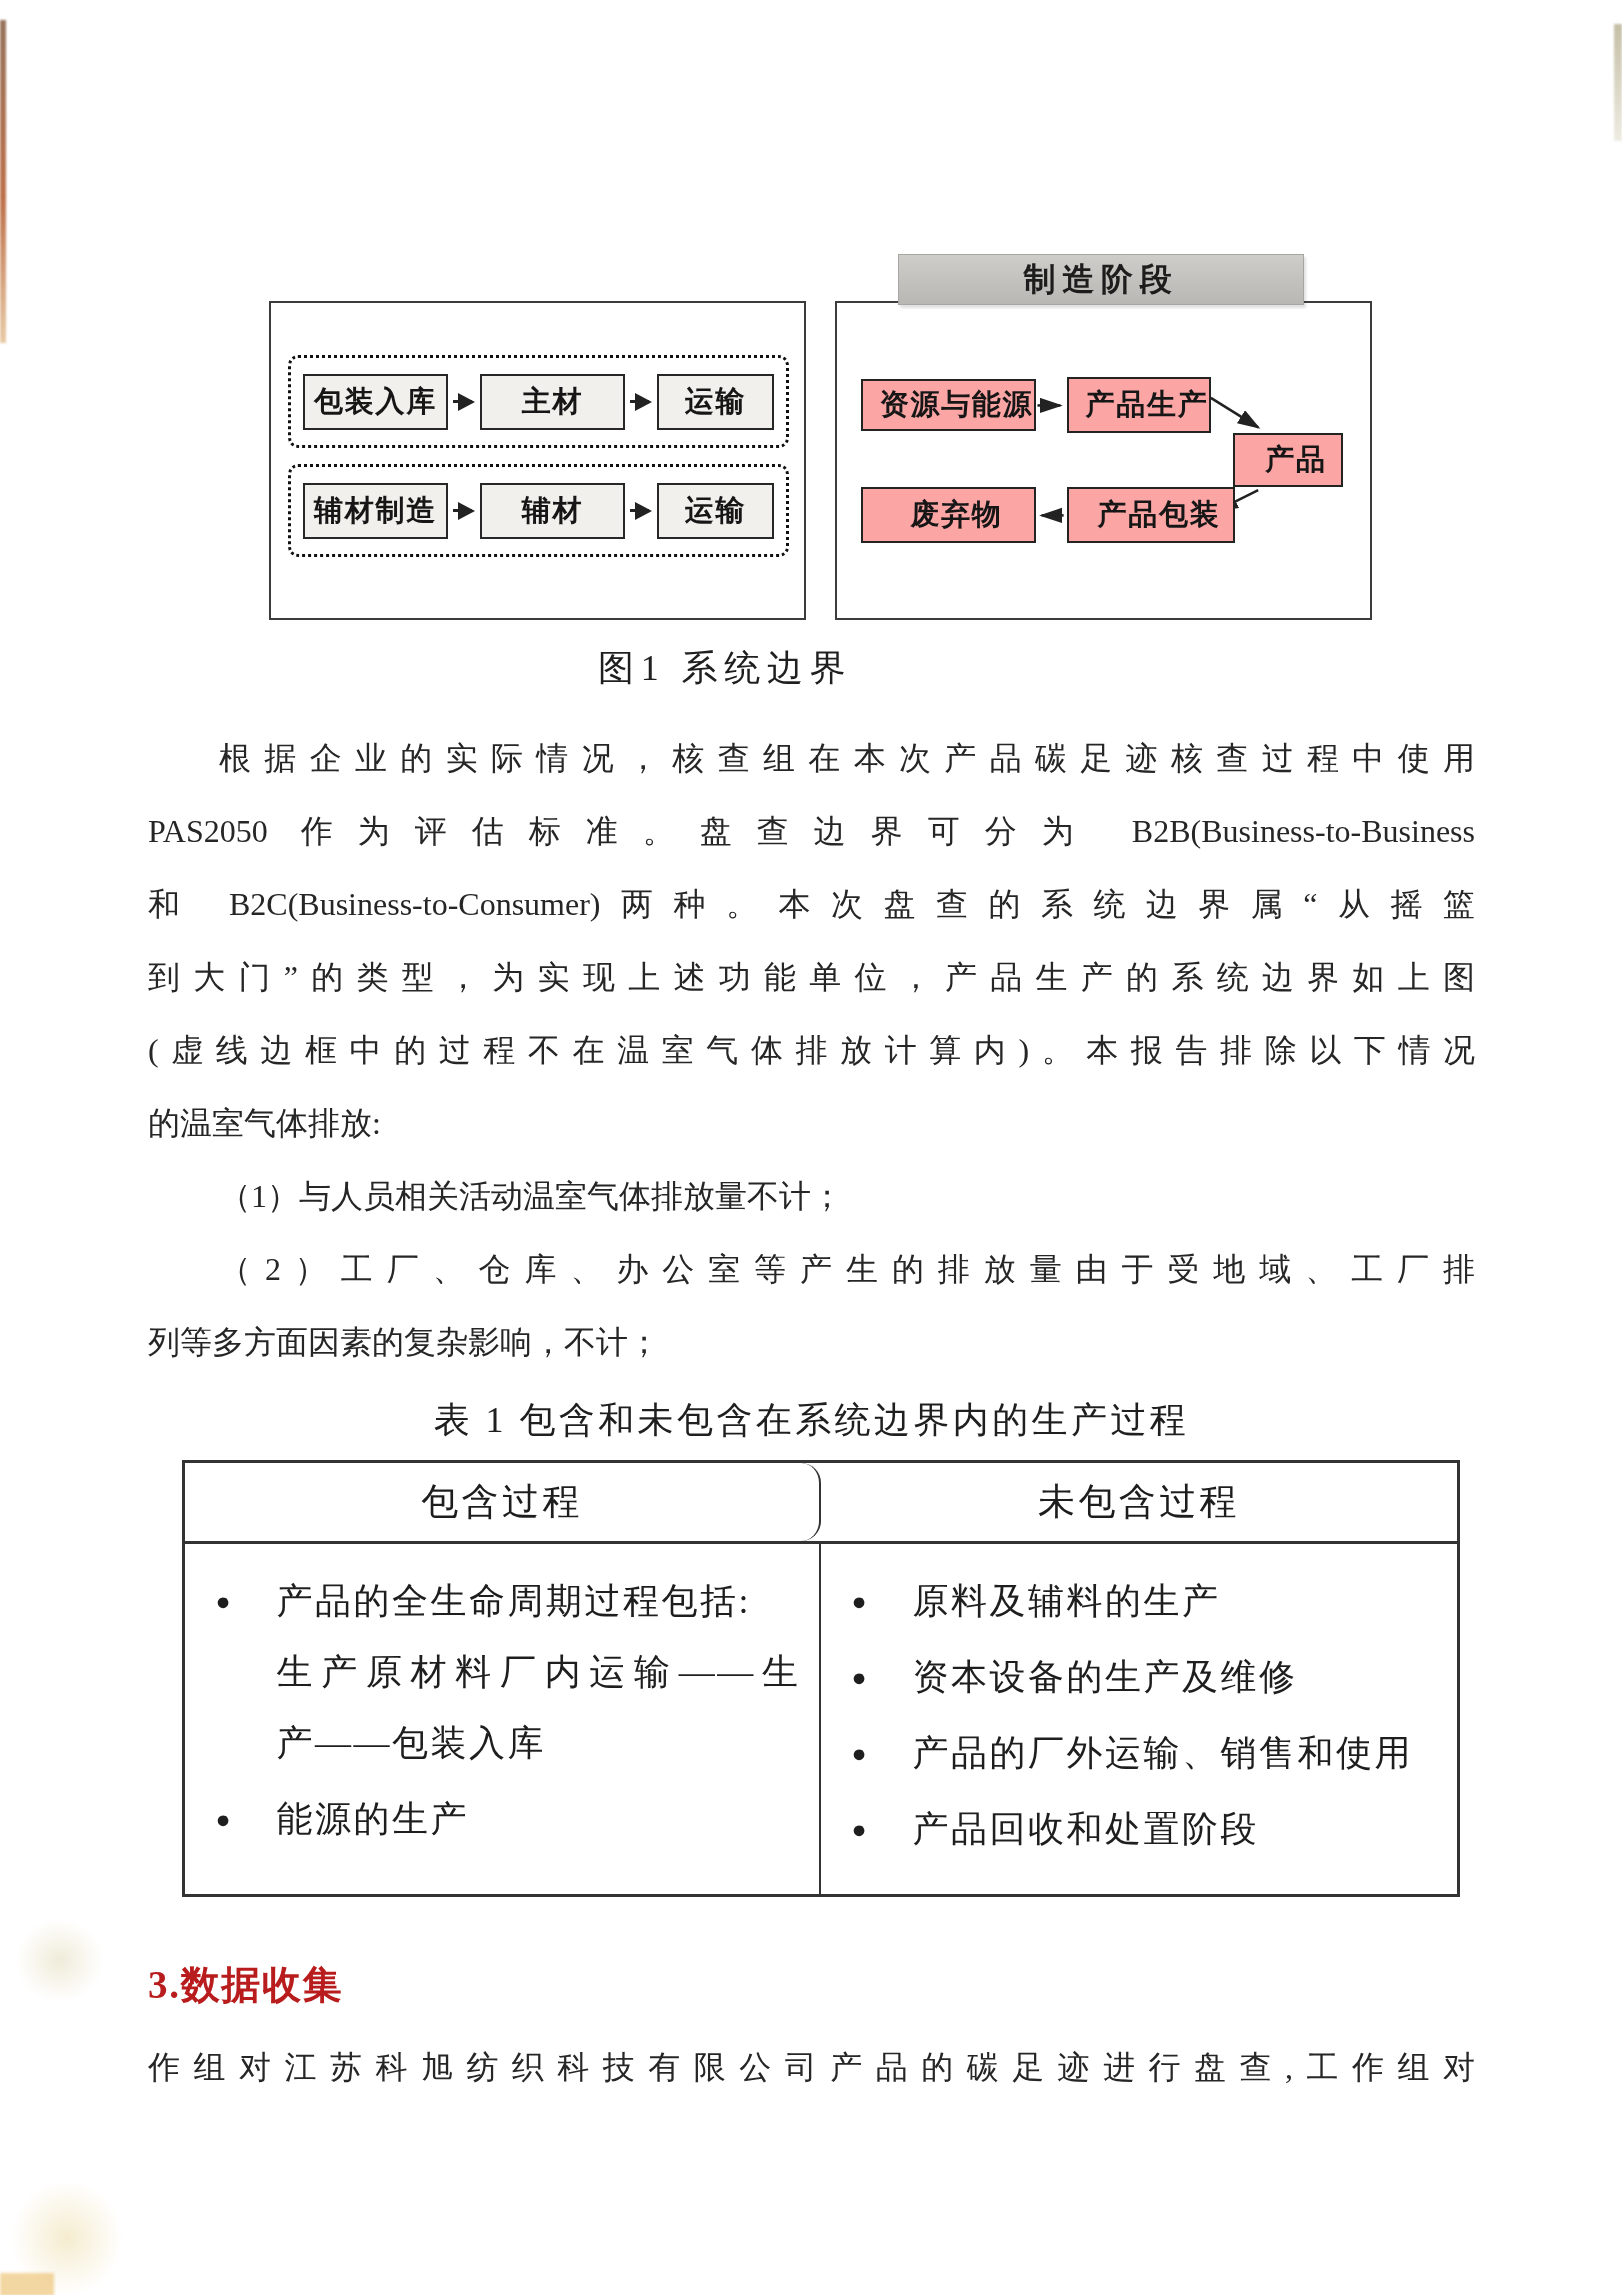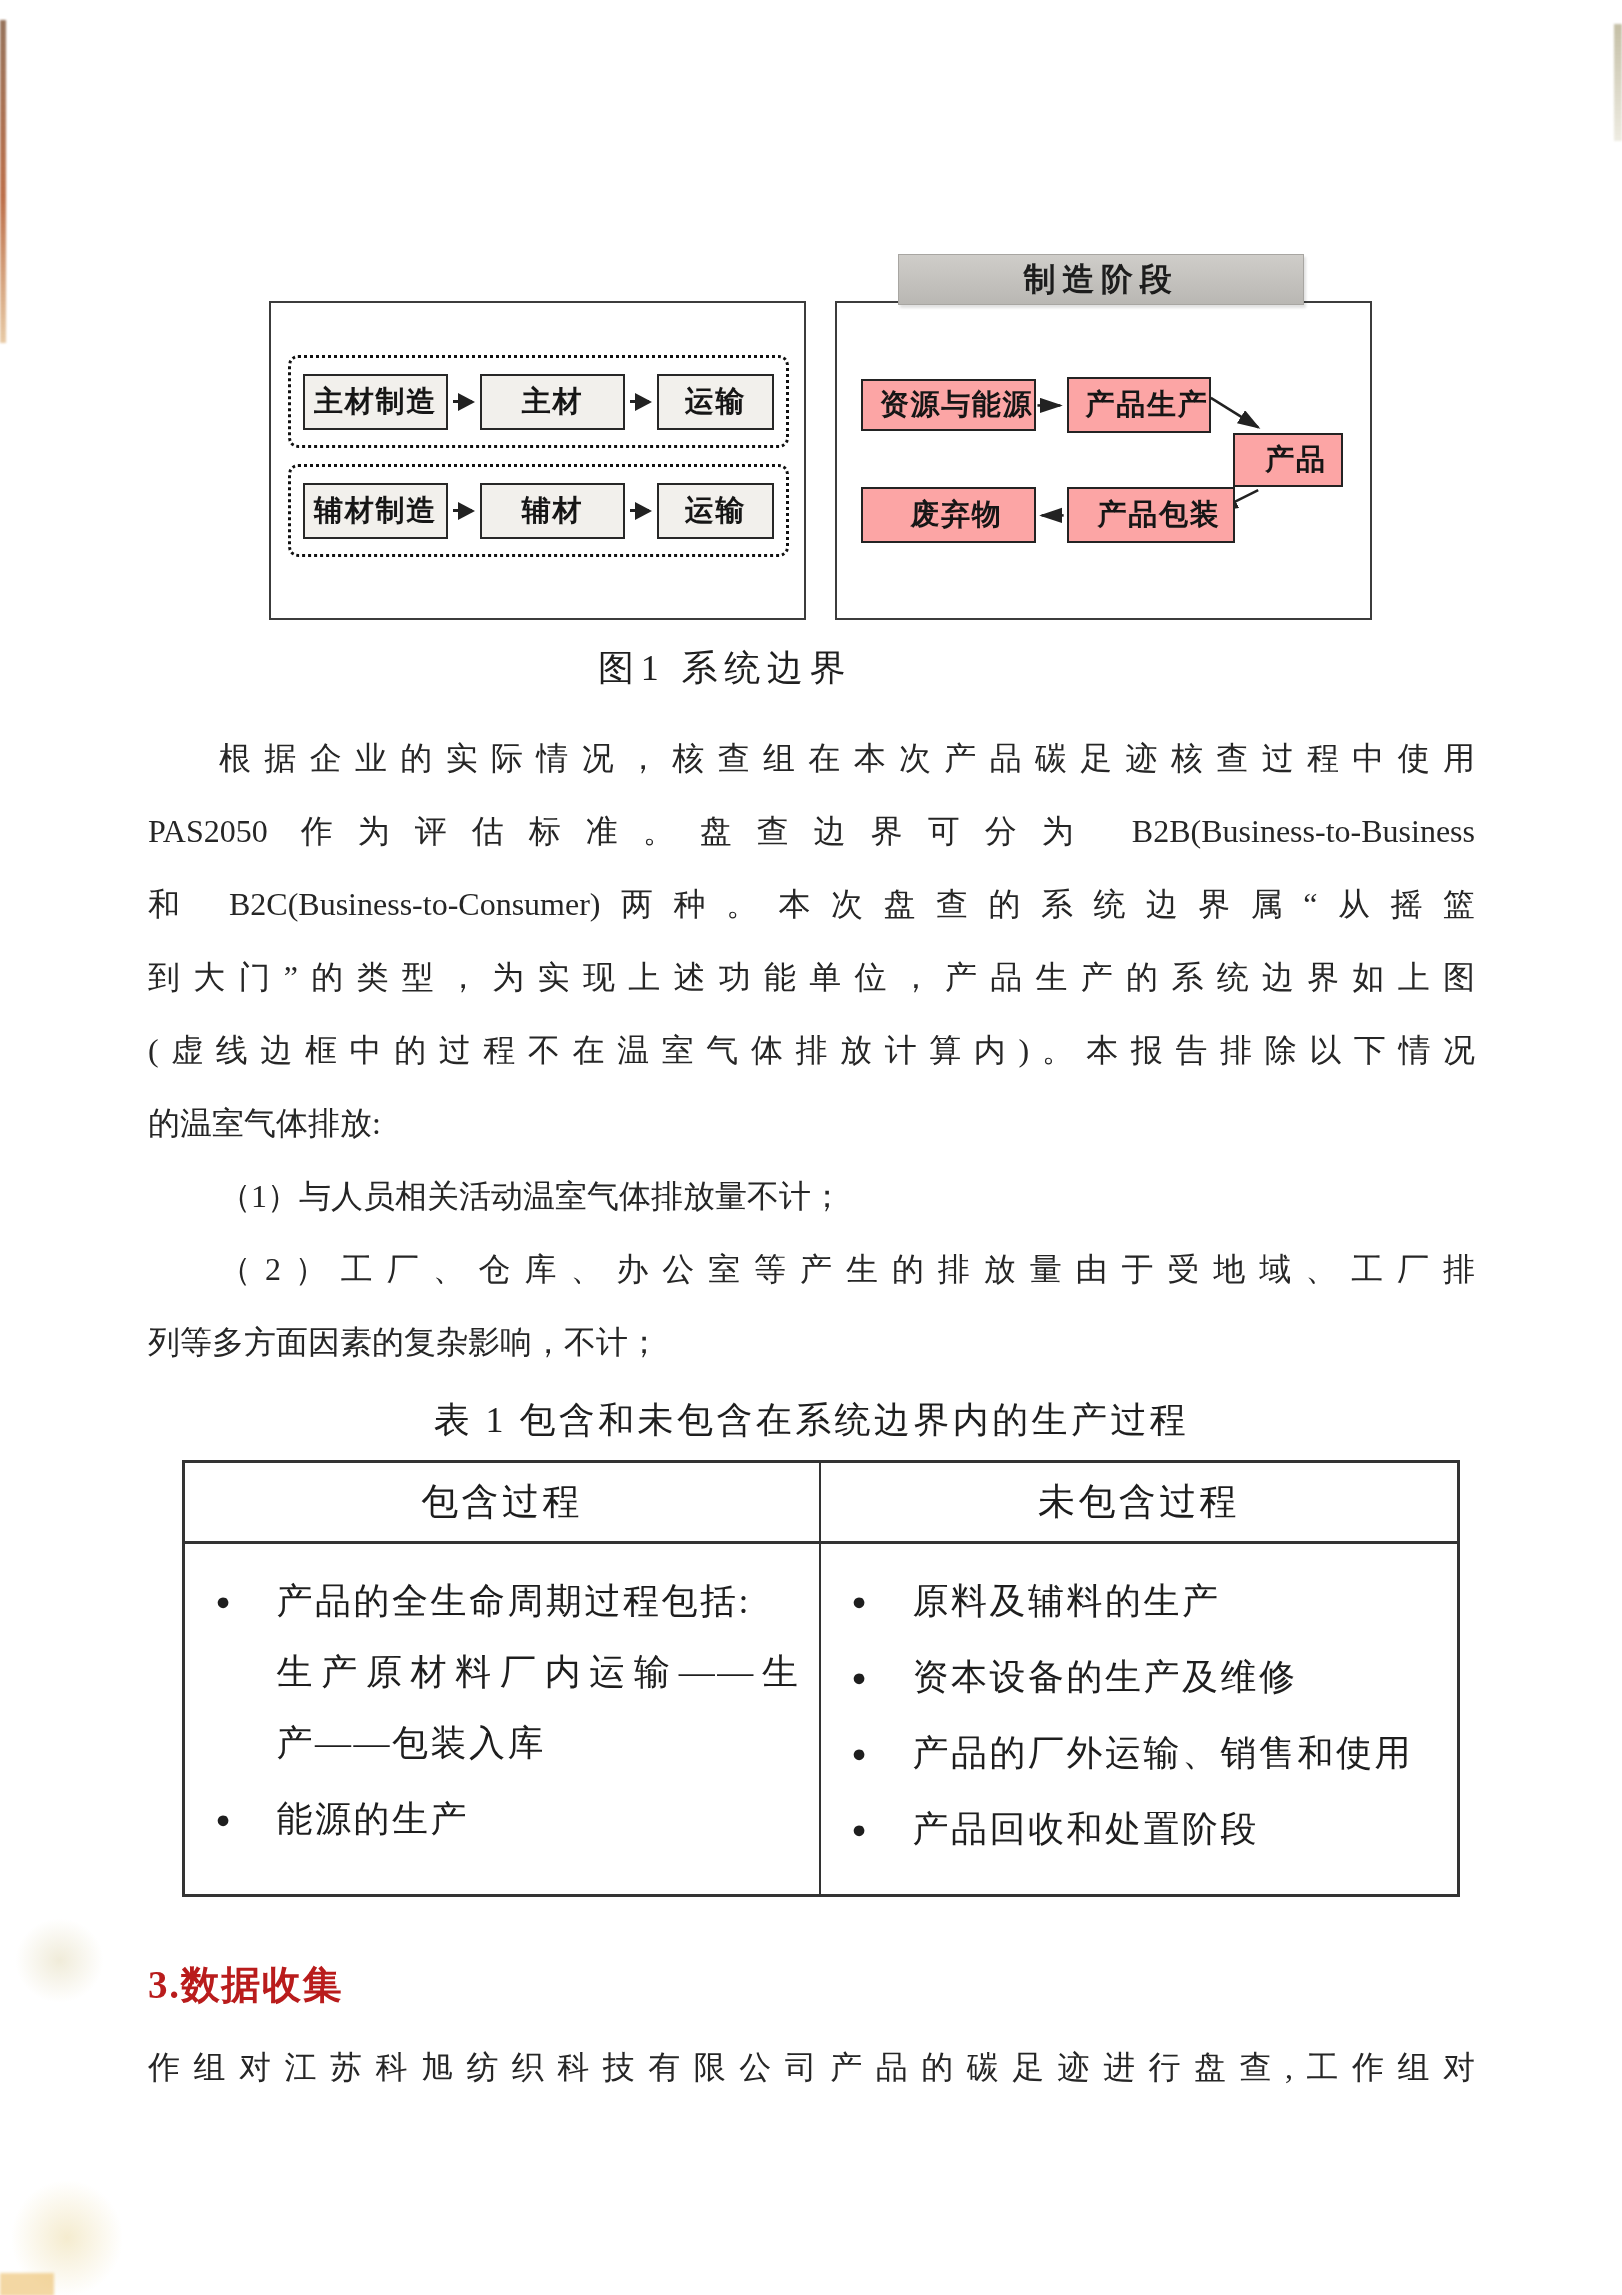--- a/index.html
+++ b/index.html
@@ -52,21 +52,21 @@
   .para { margin-top:29px; font-size:32px; line-height:73px; color:#262626; }
   .tline { width:1327px; }
   .jl { text-align:justify; text-align-last:justify; }
   .ind { padding-left:71px; box-sizing:border-box; }
 
   
   .tbl-caption { margin-top:17px; text-align:center; font-size:36px; letter-spacing:3.4px; color:#1f1f1f; }
   .tbl { margin-top:15px; margin-left:34px; width:1278px; border:3.4px solid #333; box-sizing:border-box; }
   .tbl-head { display:grid; grid-template-columns:1fr 1fr; border-bottom:3.4px solid #333; }
   .th { height:78px; line-height:78px; text-align:center; font-size:37px; letter-spacing:3.4px; color:#1d1d1d; }
-  .th.first { border-right:2.5px solid #333; }
+  .th.first { border-right:2.5px solid #333;border-radius:20px; }
   .tbl-body { display:grid; grid-template-columns:1fr 1fr; }
   .td { padding:22px 18.6px 29px 22px; box-sizing:border-box; }
   .td.first { border-right:2.5px solid #333; }
   .bi { display:flex; font-size:36px; line-height:71px; color:#1e1e1e; }
   .bi + .bi { margin-top:5px; }
   .bdot { width:61px; padding-left:8.5px; font-size:25px; }
   .btxt { flex:1; letter-spacing:2.5px; }
   .btxt .jl { width:auto; }
 
   
@@ -92,21 +92,21 @@
 
 <div class="sheet">
 
   <div class="content">
 
     <div class="figure">
 
 
       <div class="panel" style="left:121px;">
         <div class="dotted-group g1">
-          <div class="dbox w1">主材制造</div>
+          <div class="dbox w1">包装入库</div>
           <div class="harrow"></div>
           <div class="dbox w2">主材</div>
           <div class="harrow"></div>
           <div class="dbox w3">运输</div>
         </div>
         <div class="dotted-group g2">
           <div class="dbox w1">辅材制造</div>
           <div class="harrow"></div>
           <div class="dbox w2">辅材</div>
           <div class="harrow"></div>

